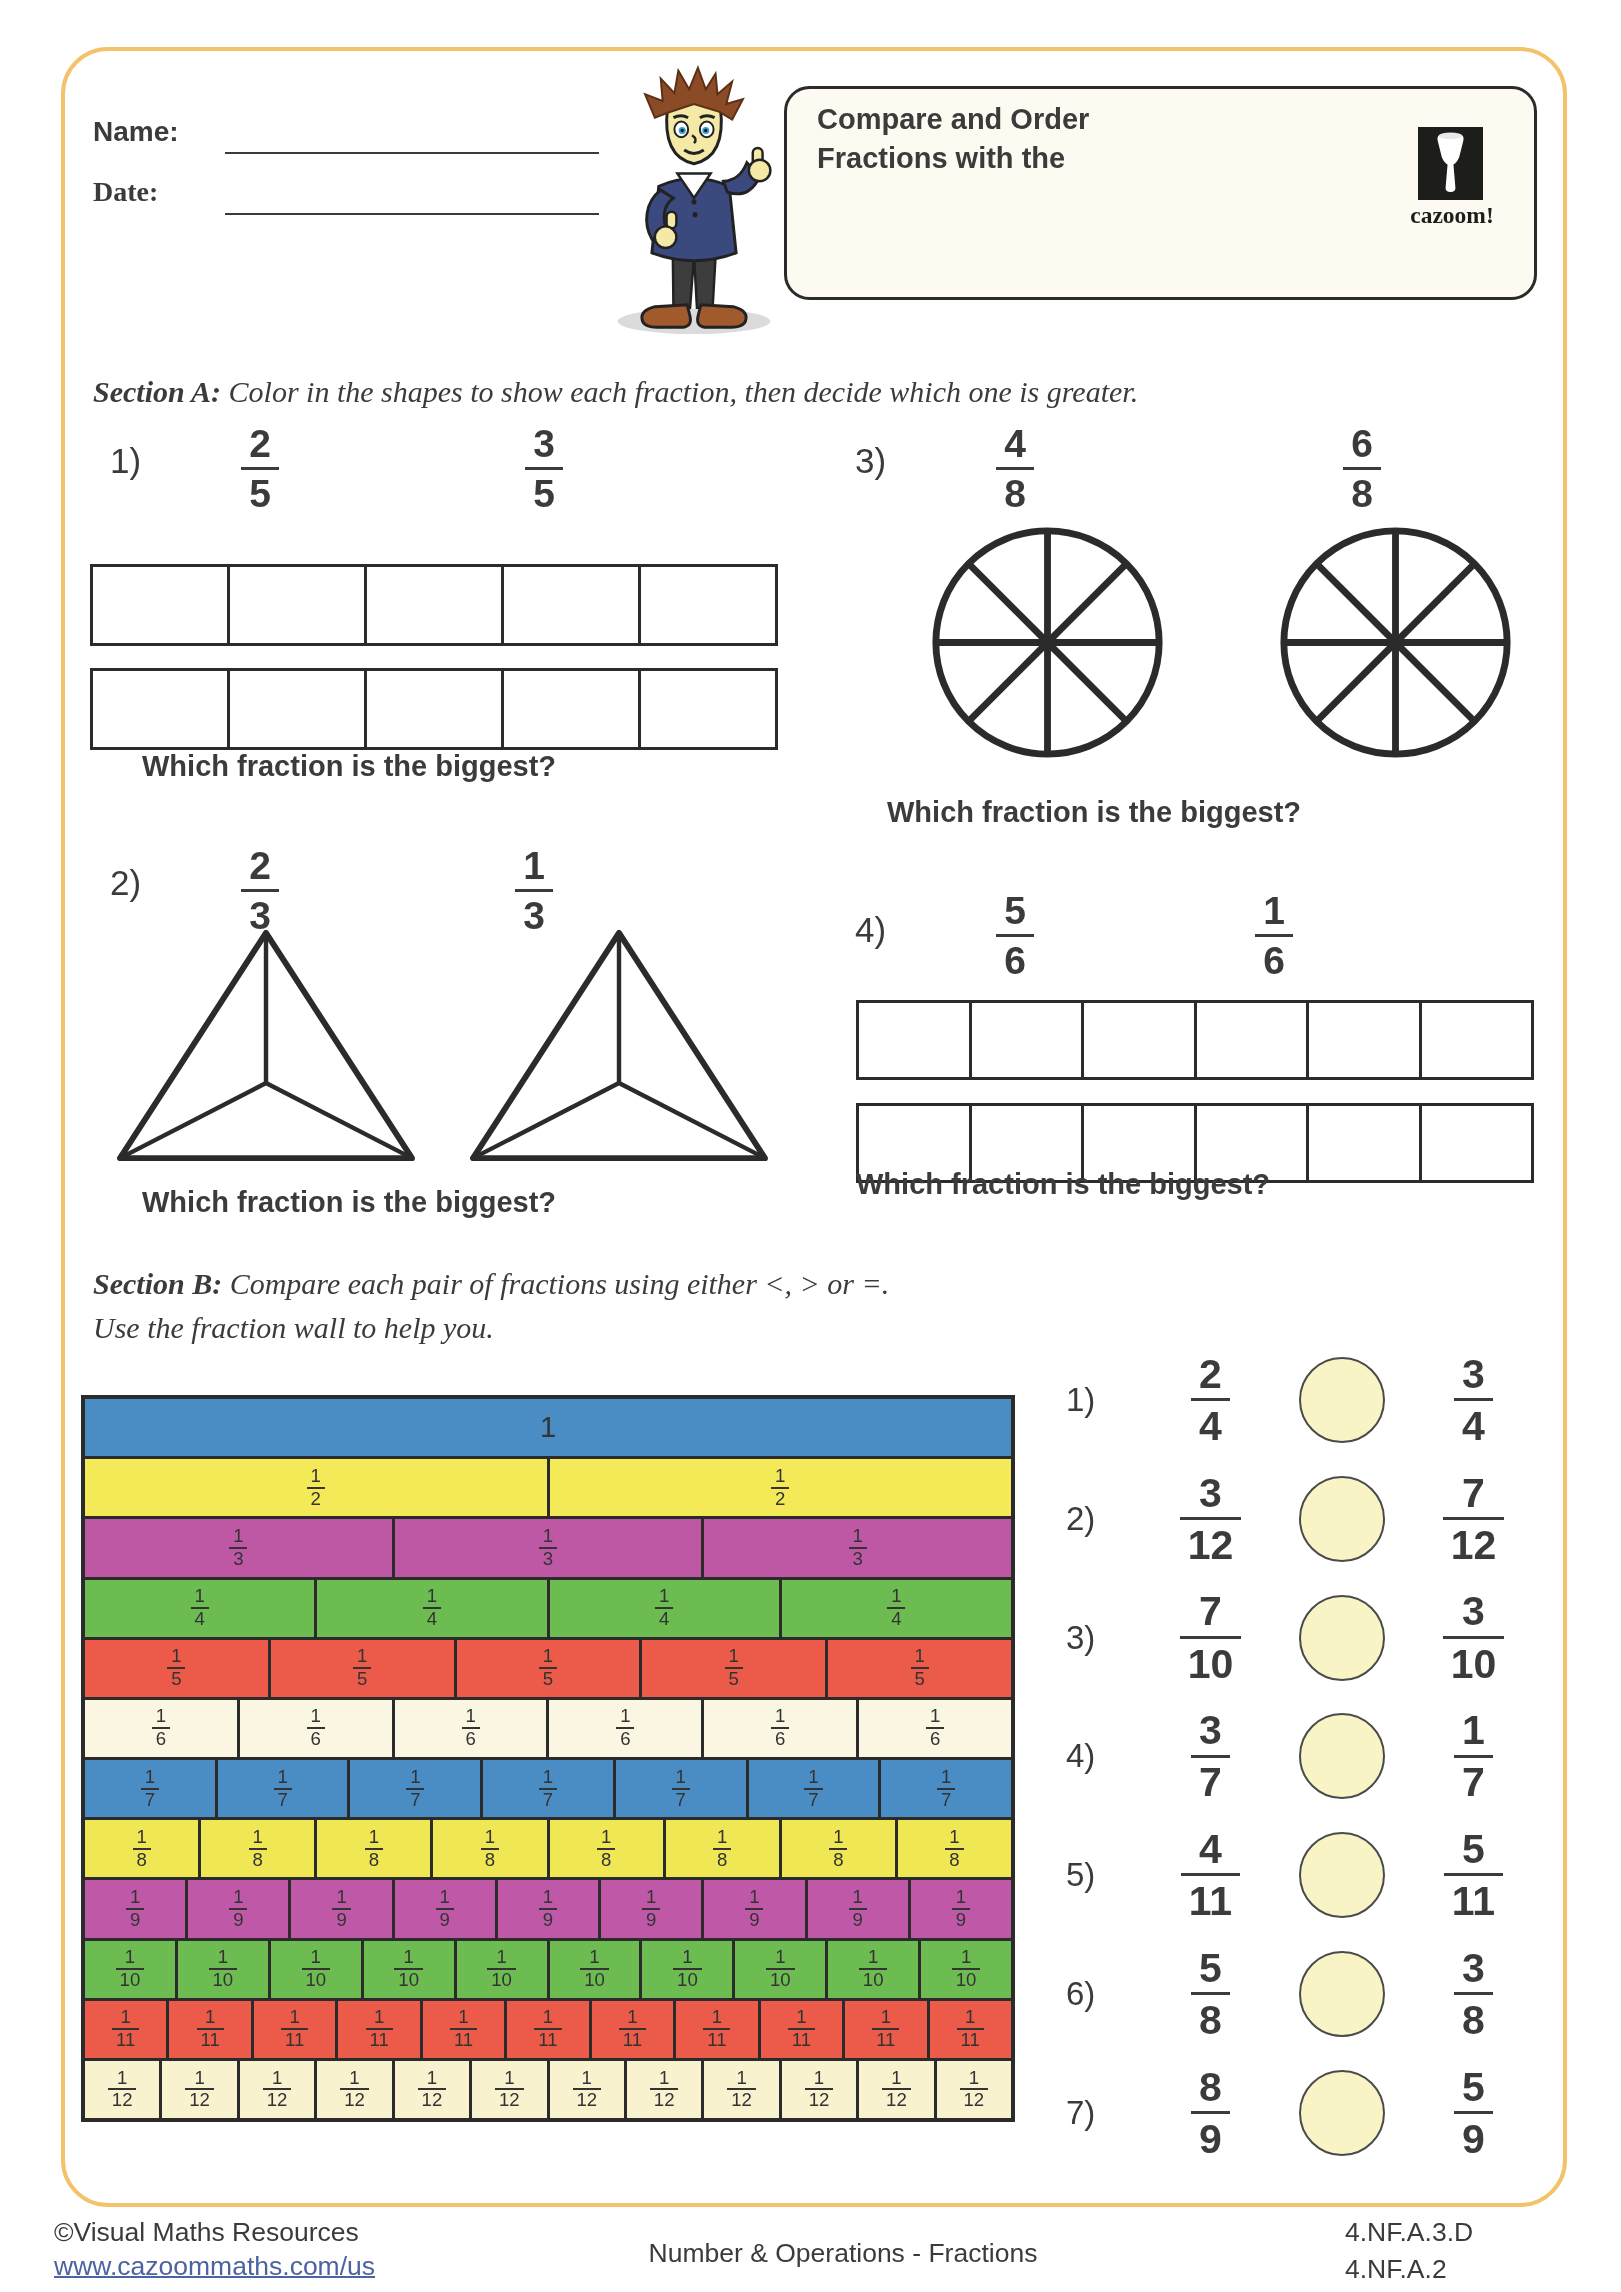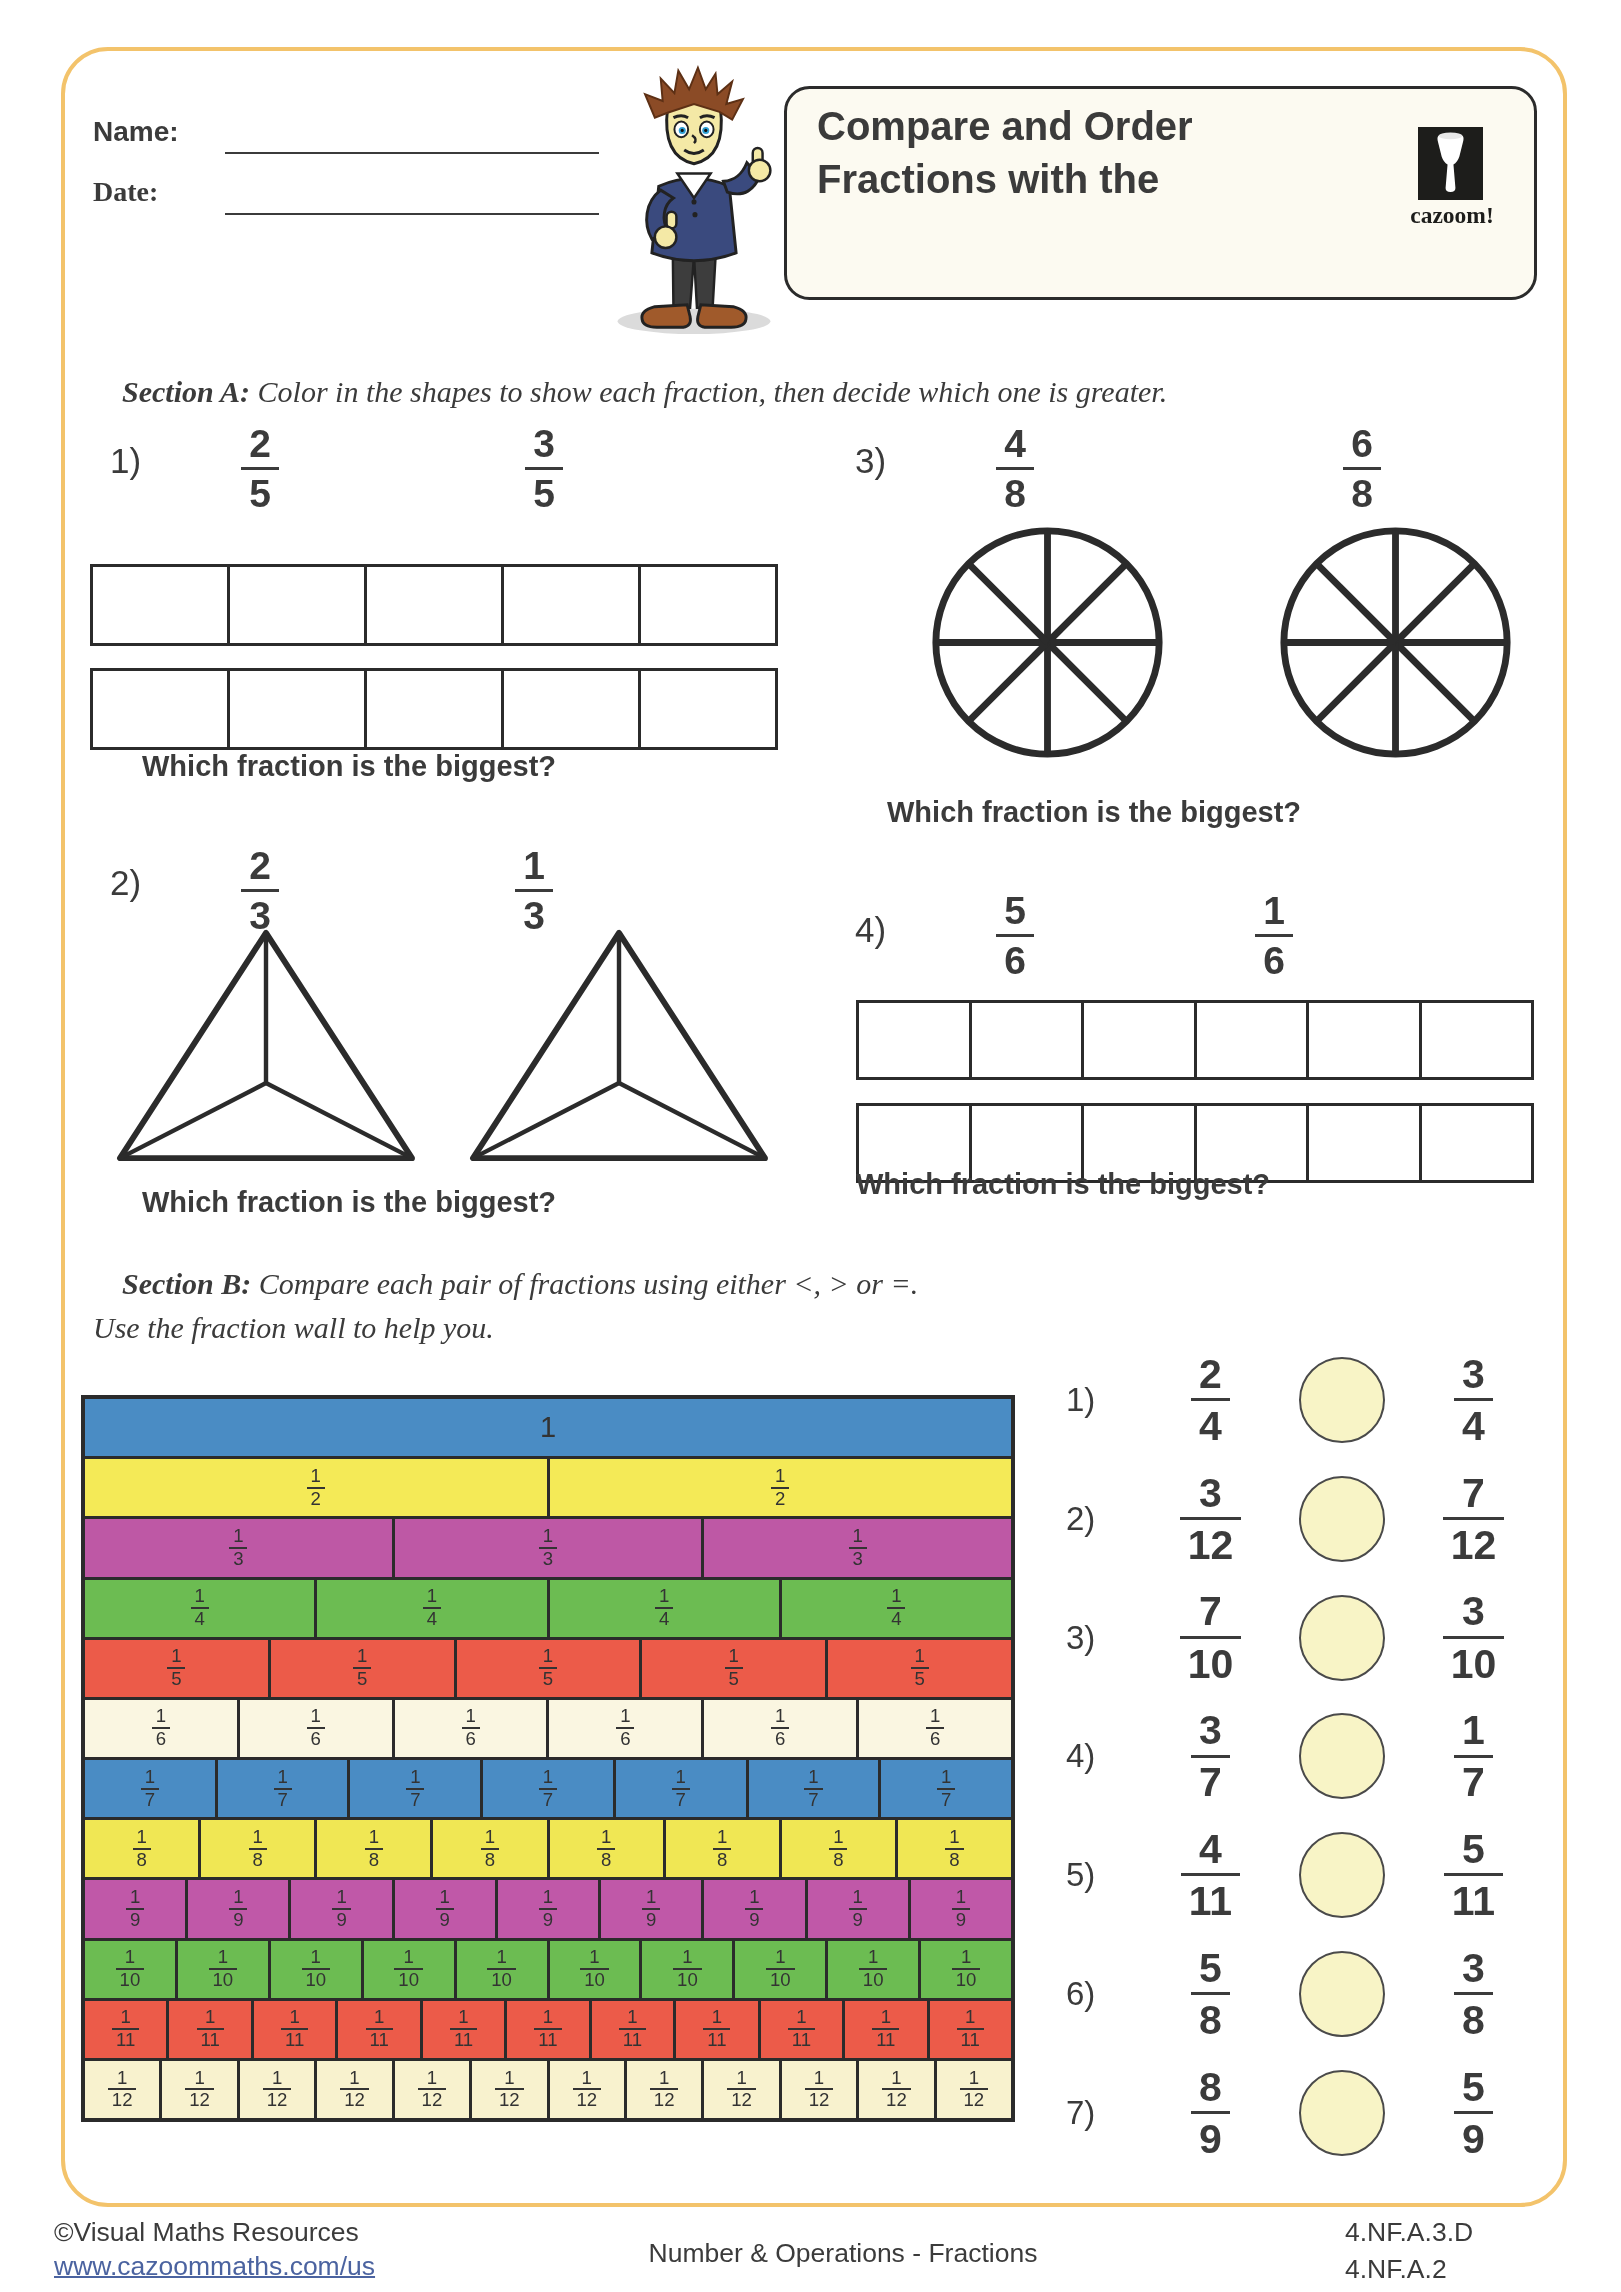--- a/index.html
+++ b/index.html
@@ -7,28 +7,28 @@
          font-family:"Liberation Sans",sans-serif;color:#3b3b3b;overflow:hidden;}
   .abs{position:absolute;}
 
   
   .frame{left:61px;top:47px;width:1498px;height:2152px;border:4.9px solid #F3C36B;border-radius:47px;}
 
   
   .field-label{font-size:28px;font-weight:bold;}
   .write-line{height:0;border-bottom:2.9px solid #3b3b3b;}
   .title-box{left:784px;top:86px;width:747px;height:208px;border:3.9px solid #2b2b2b;border-radius:25.5px;background:#FCFAF1;}
-  .title-text{left:817px;top:100px;width:608px;font-size:40px;font-weight:bold;line-height:1.33;color:#3b3b3b;}
+  .title-text{left:817px;top:100px;width:608px;font-size:29px;font-weight:bold;line-height:1.33;color:#3b3b3b;}
   .logo-box{left:1418px;top:127px;width:65px;height:73px;background:#1d1d1b;}
   .logo-text{left:1397px;top:202px;width:110px;text-align:center;
              font-family:"Liberation Serif",serif;font-weight:bold;font-size:23.5px;color:#1d1d1b;}
 
   
   .sec-head{font-family:"Liberation Serif",serif;font-style:italic;font-size:30px;color:#3b3b3b;}
-  .sec-head b{font-weight:bold;margin-left:29px;}
+  .sec-head b{font-weight:bold;}
 
   
   .pnum{font-size:35px;color:#3b3b3b;}
   .frac{display:inline-flex;flex-direction:column;align-items:center;font-weight:bold;line-height:1.08;color:#3b3b3b;}
   .fracA{font-size:39px;}
   .fracA .den{border-top:3.9px solid #3b3b3b;padding:2.9px 7.8px 0;margin-top:2px;}
   .fracA .num{padding:0 7.8px;}
   .fracB{font-size:41px;}
   .fracB .den{border-top:3.9px solid #3b3b3b;padding:2.9px 7.8px 0;margin-top:2px;}
   .fracB .num{padding:0 7.8px;}

